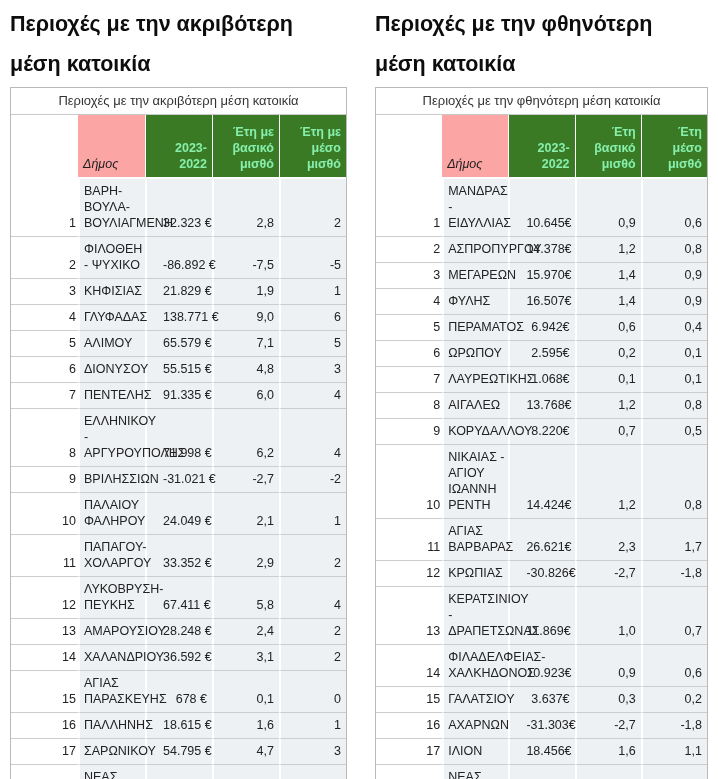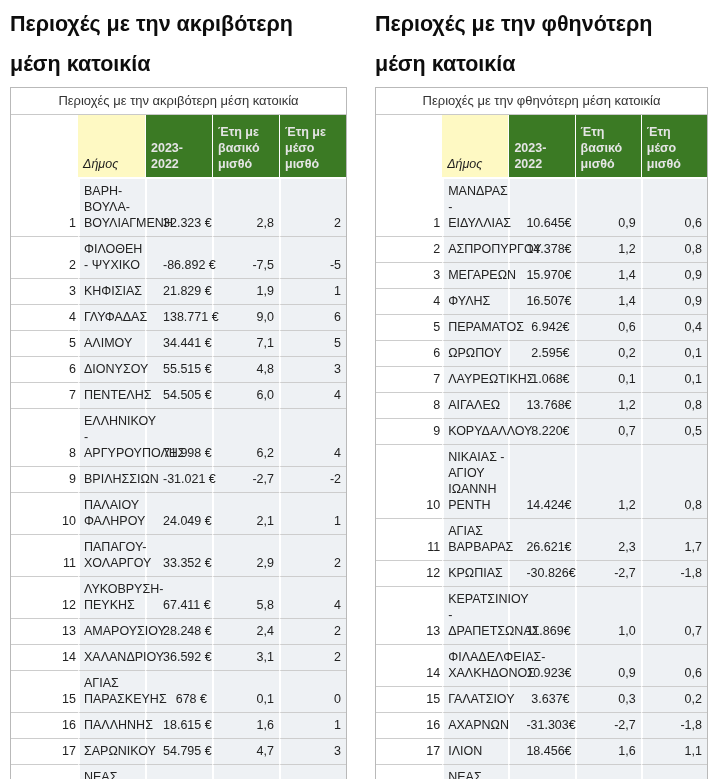--- a/index.html
+++ b/index.html
@@ -50,31 +50,31 @@
 
   tr.header-row th {
     vertical-align: bottom;
     font-size: 12.5px;
     line-height: 16px;
     padding: 4px 5px 5px;
     height: 62px;
   }
   th.h-rank { background: #ffffff; padding: 0; }
   th.h-name {
-    background: #fef9c3;
+    background: #fca5a5;
     font-style: italic;
     font-weight: 400;
     text-align: left;
     color: #1d1d1d;
   }
   th.green {
     background: #3b7a24;
-    color: #e5e5e5;
+    color: #86efac;
     font-weight: 700;
-    text-align: left;
+    text-align: right;
     border-left: 1px solid #ffffff;
   }
 
   
   .t1 th.h-rank   { width: 23px; }
   .t1 th.h-period { width: 70px; }
   .t1 th.h-basic  { width: 51px; }
   .t1 th.h-avg    { width: 51px; margin-left: 10px; }
   .t2 th.h-rank   { width: 27px; }
   .t2 th.h-period { width: 64px; }
@@ -142,35 +142,35 @@
           <tr>
             <td class="rank">4</td>
             <td class="name">ΓΛΥΦΑΔΑΣ</td>
             <td class="value">138.771 €</td>
             <td class="basic">9,0</td>
             <td class="avg">6</td>
           </tr>
           <tr>
             <td class="rank">5</td>
             <td class="name">ΑΛΙΜΟΥ</td>
-            <td class="value">34.441 €</td>
+            <td class="value">65.579 €</td>
             <td class="basic">7,1</td>
             <td class="avg">5</td>
           </tr>
           <tr>
             <td class="rank">6</td>
             <td class="name">ΔΙΟΝΥΣΟΥ</td>
             <td class="value">55.515 €</td>
             <td class="basic">4,8</td>
             <td class="avg">3</td>
           </tr>
           <tr>
             <td class="rank">7</td>
             <td class="name">ΠΕΝΤΕΛΗΣ</td>
-            <td class="value">54.505 €</td>
+            <td class="value">91.335 €</td>
             <td class="basic">6,0</td>
             <td class="avg">4</td>
           </tr>
           <tr>
             <td class="rank">8</td>
             <td class="name">ΕΛΛΗΝΙΚΟΥ - ΑΡΓΥΡΟΥΠΟΛΗΣ</td>
             <td class="value">71.998 €</td>
             <td class="basic">6,2</td>
             <td class="avg">4</td>
           </tr>

